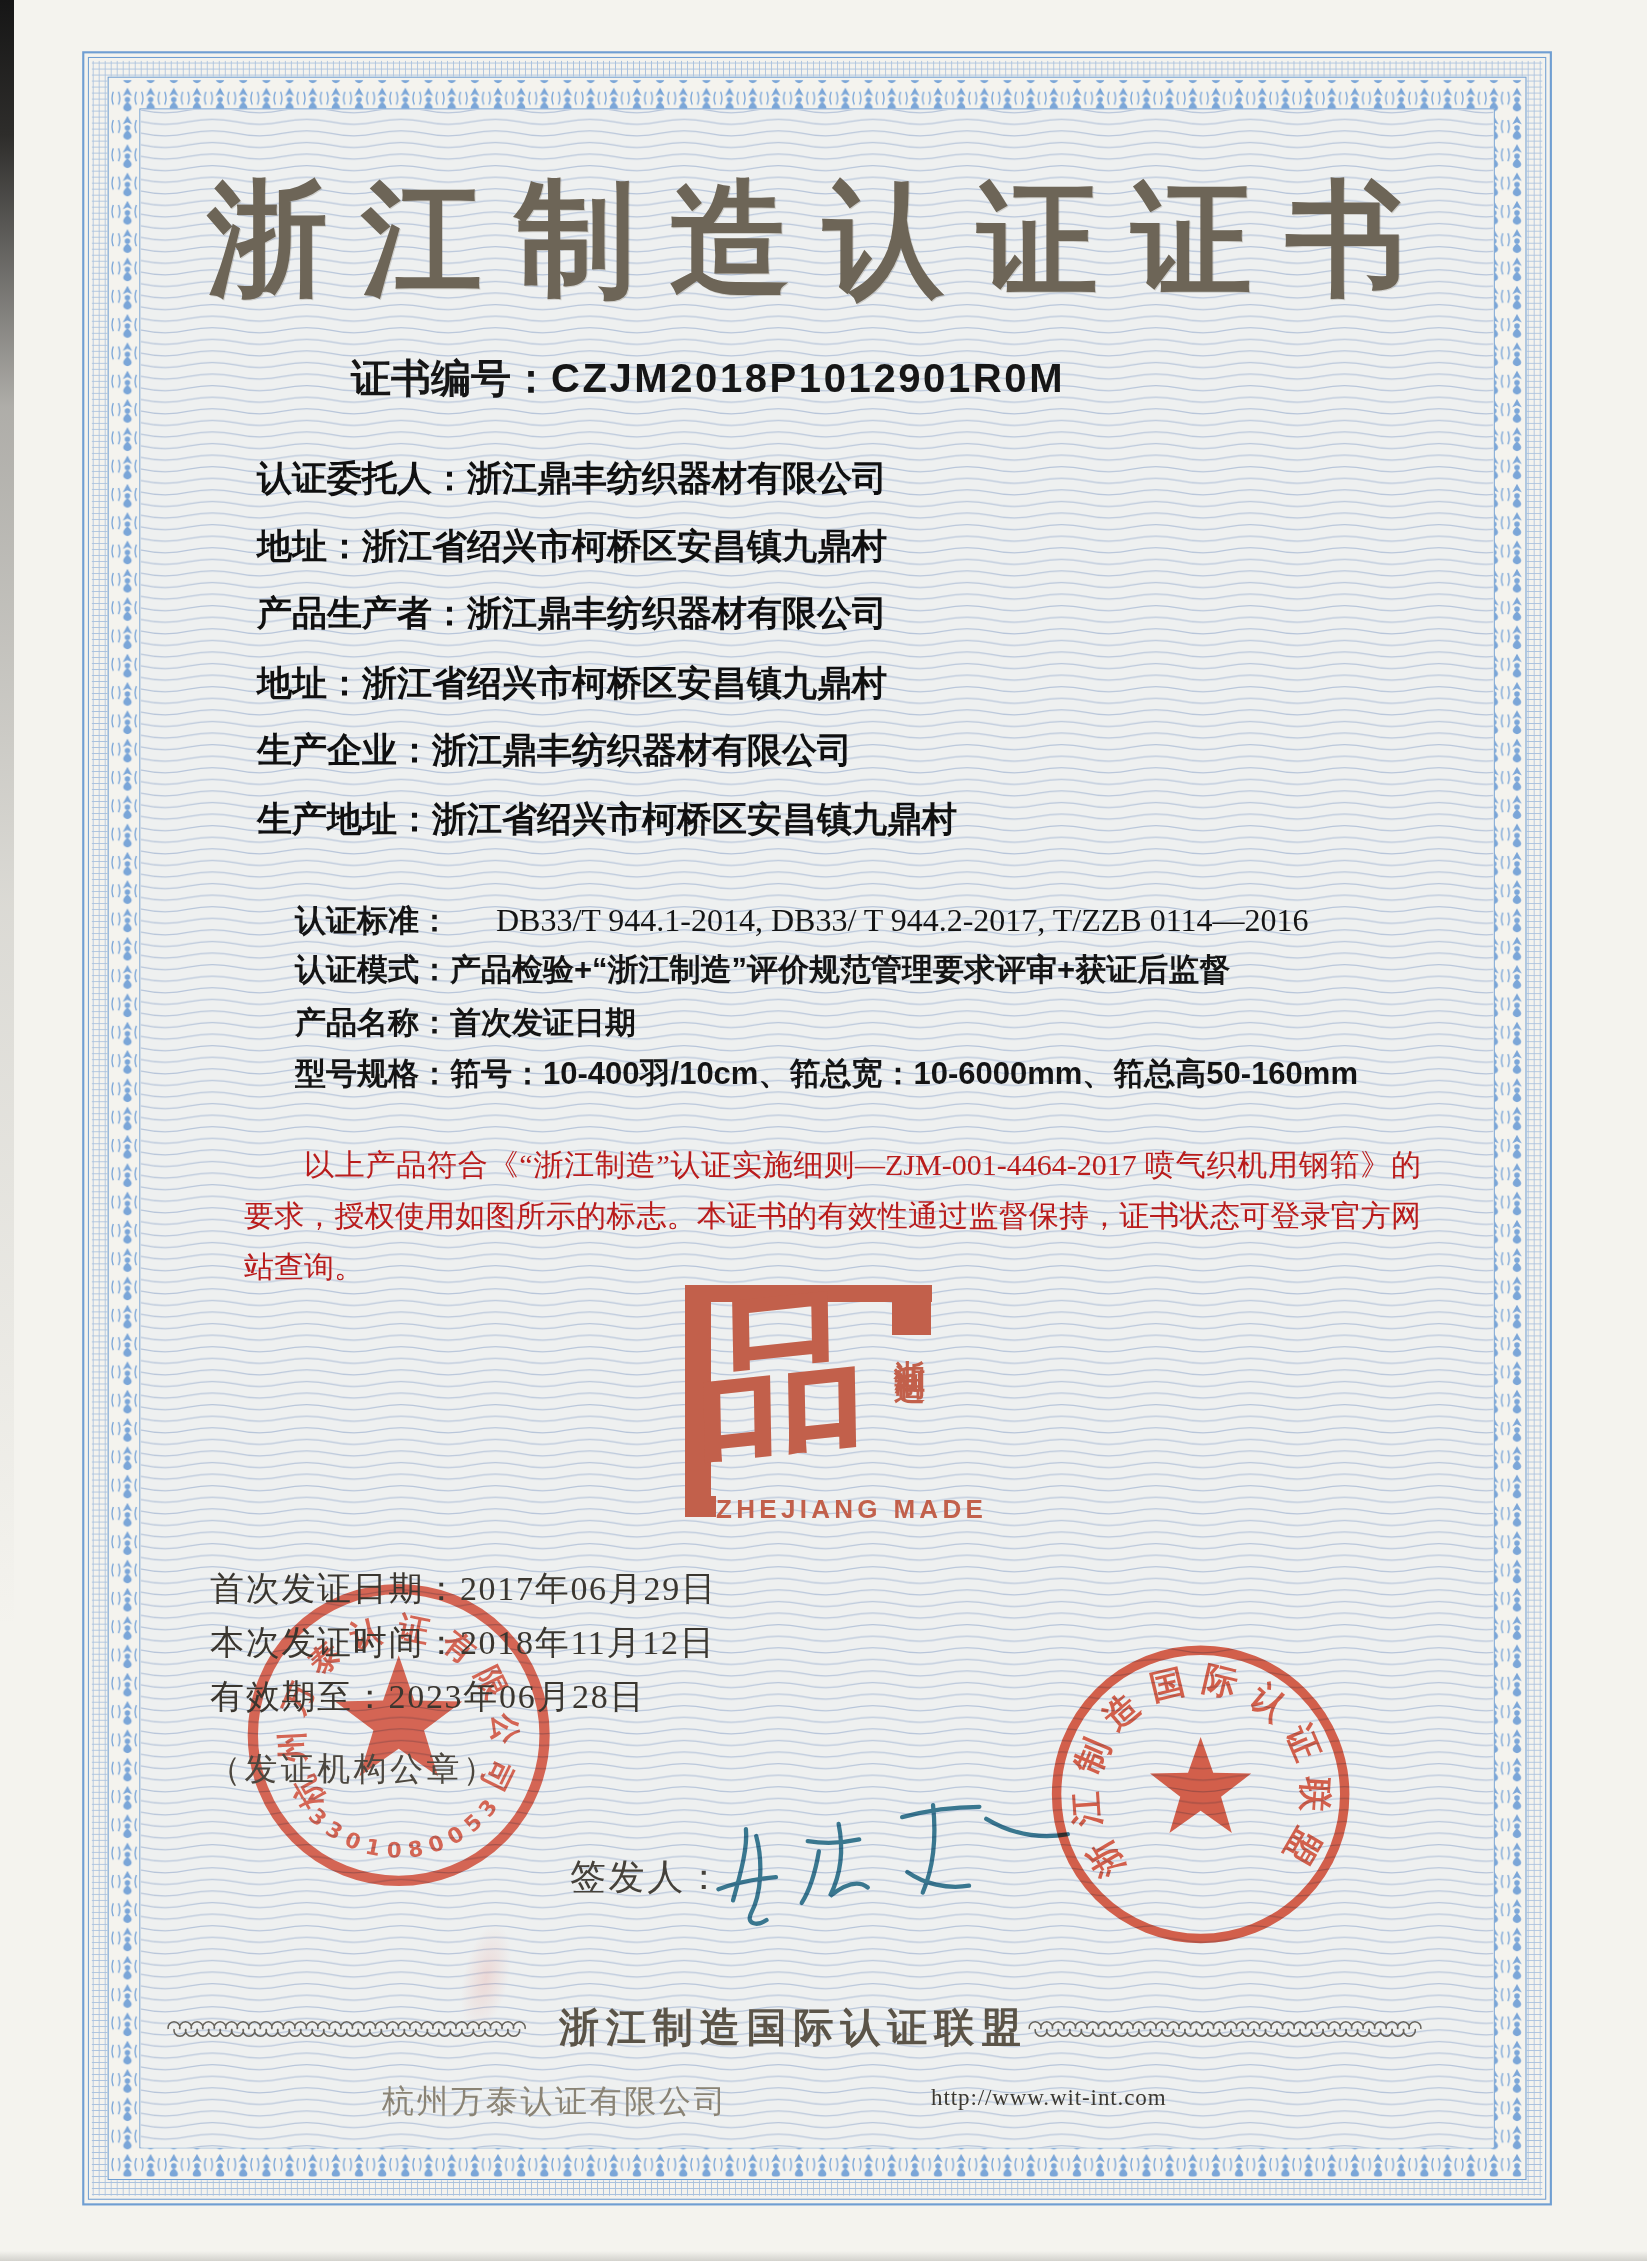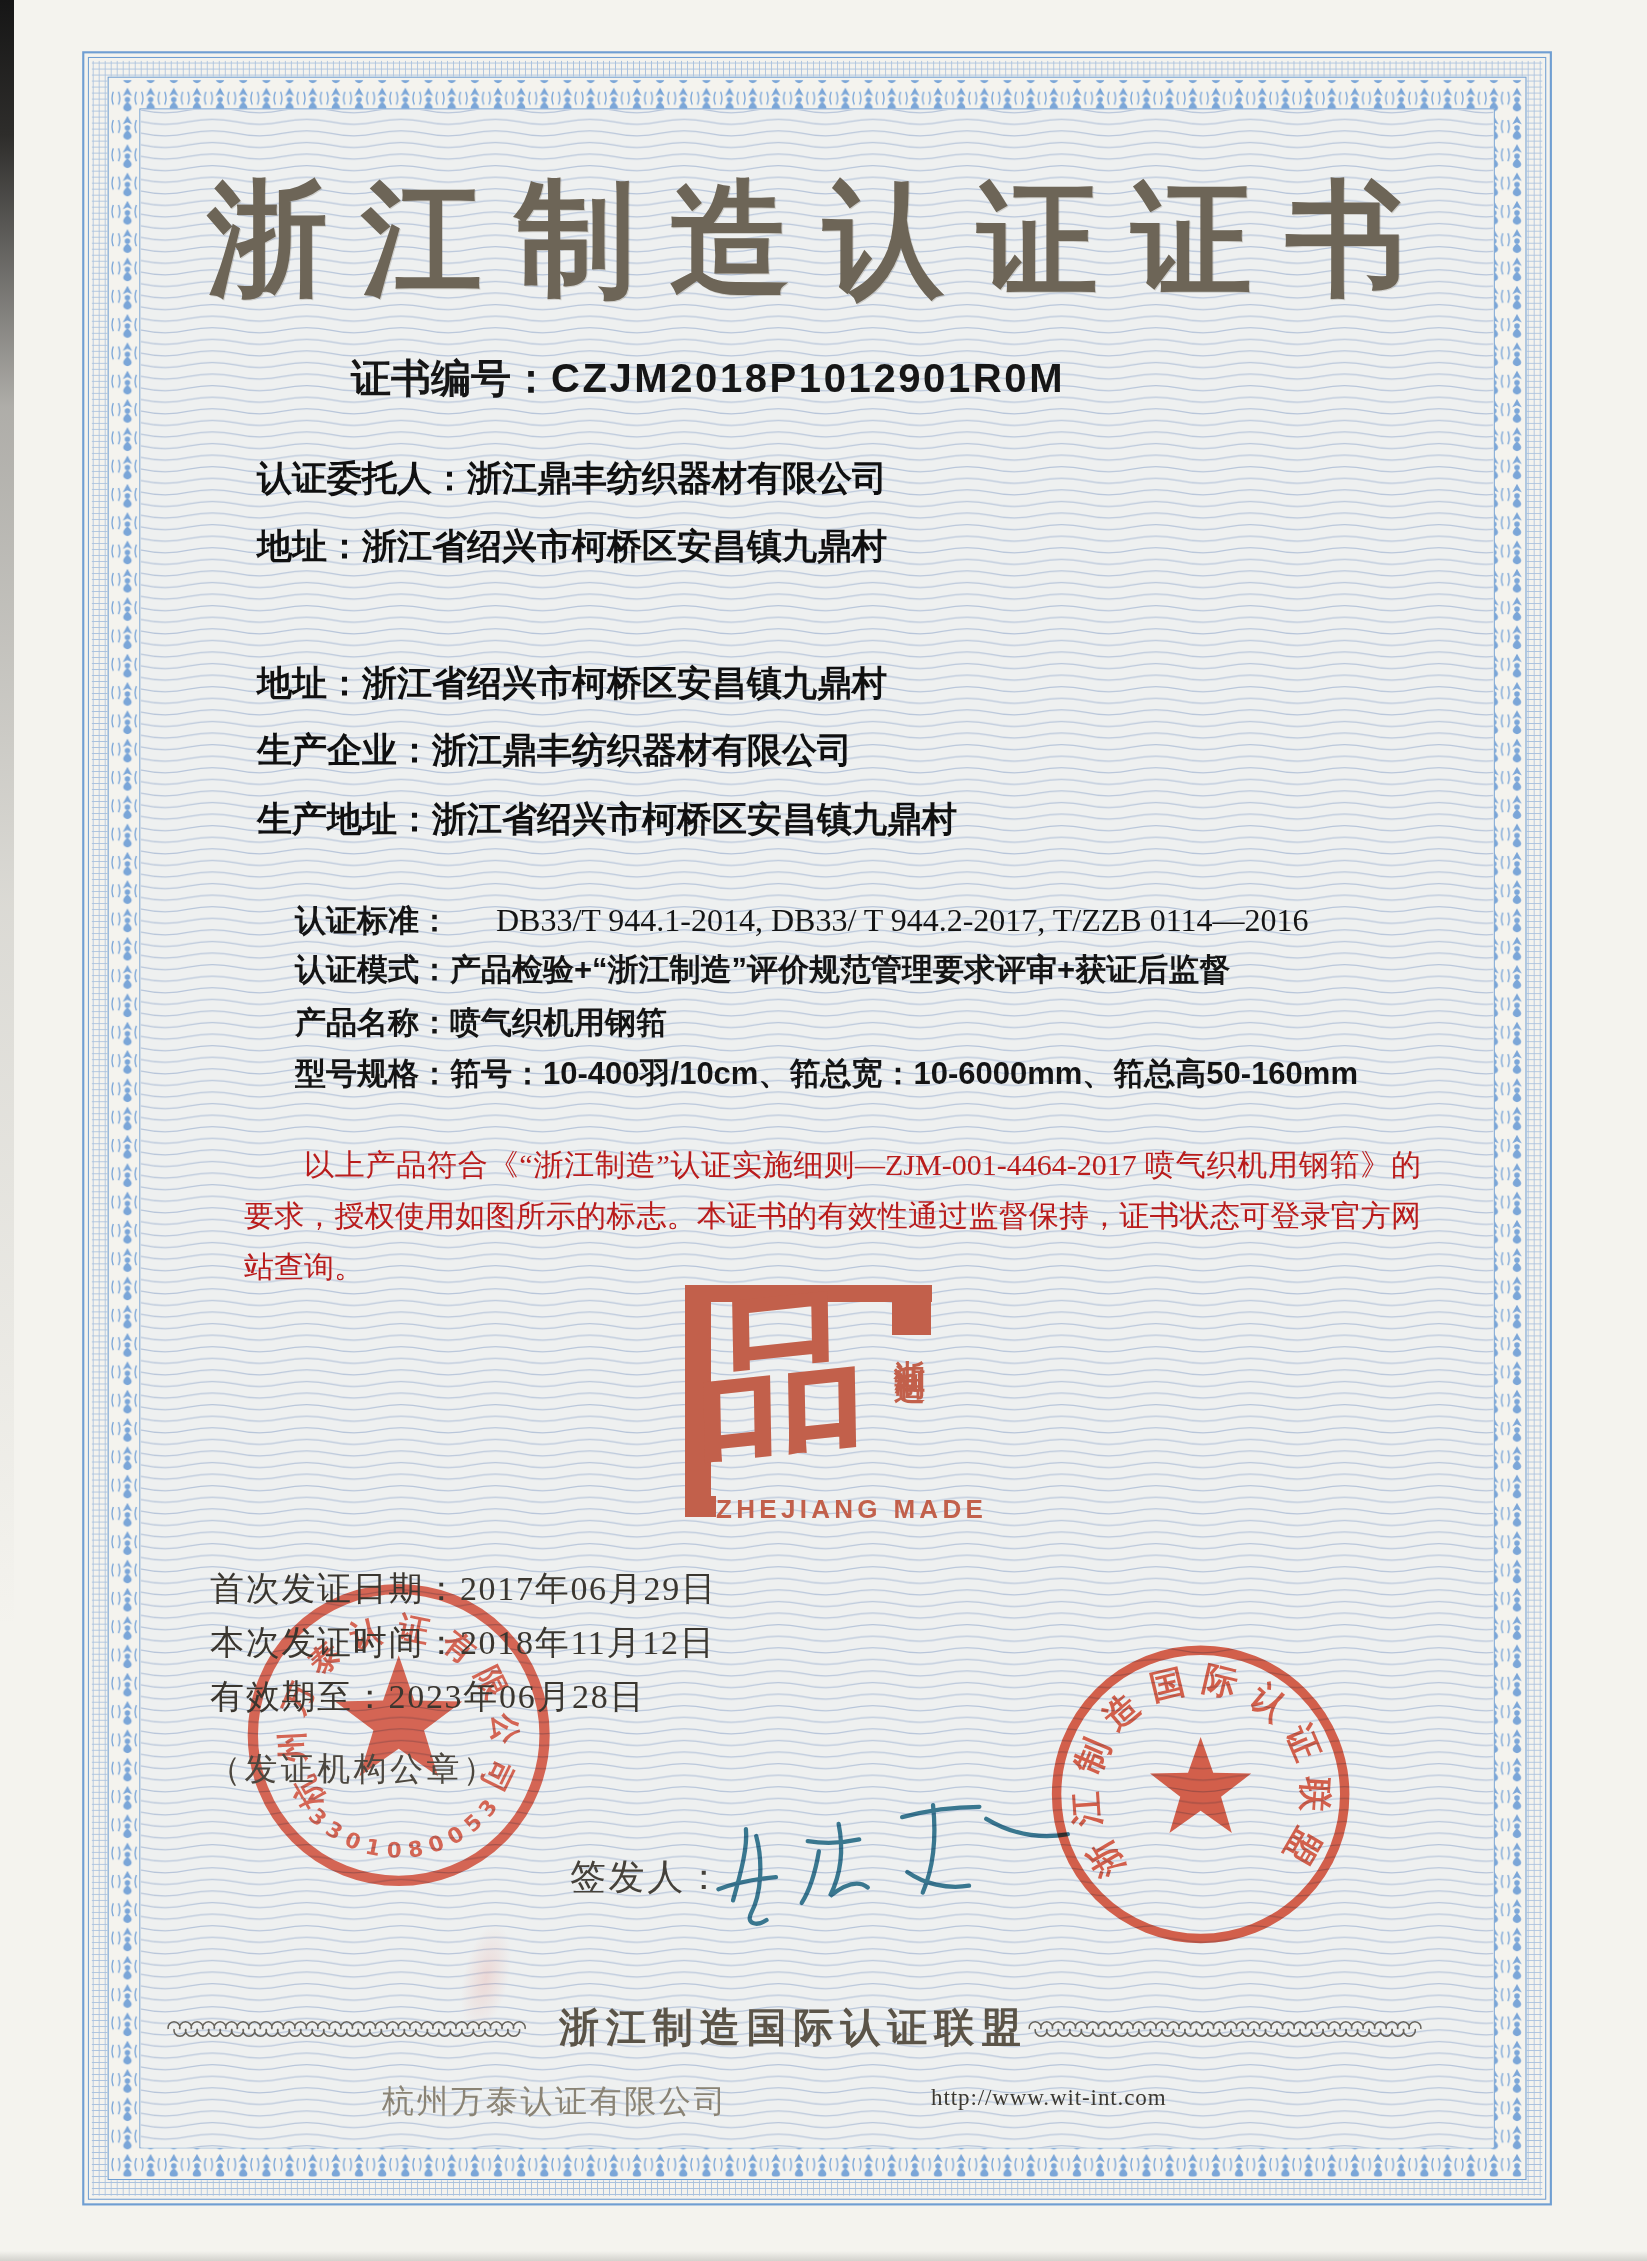--- a/index.html
+++ b/index.html
@@ -124,32 +124,33 @@
   </svg>
 
   <div class="abs line" id="title">浙江制造认证证书</div>
 
   <div class="abs line" id="certline">
     <span class="lbl">证书编号：</span><span class="val">CZJM2018P1012901R0M</span>
   </div>
 
   <div class="abs line infoline heiti" style="top:460px">认证委托人：浙江鼎丰纺织器材有限公司</div>
   <div class="abs line infoline heiti" style="top:528px">地址：浙江省绍兴市柯桥区安昌镇九鼎村</div>
+  <div class="abs line infoline heiti" style="top:595px">产品生产者：浙江鼎丰纺织器材有限公司</div>
   <div class="abs line infoline heiti" style="top:665px">地址：浙江省绍兴市柯桥区安昌镇九鼎村</div>
   <div class="abs line infoline heiti" style="top:801px">生产地址：浙江省绍兴市柯桥区安昌镇九鼎村</div>
   <div class="abs line infoline heiti" style="top:732px">生产企业：浙江鼎丰纺织器材有限公司</div>
 
   <div class="abs line specrow" style="top:904px">
     <span class="lbl">认证标准：</span><span class="song" style="font-size:32px">DB33/T 944.1-2014, DB33/ T 944.2-2017, T/ZZB 0114—2016</span>
   </div>
   <div class="abs line specrow" style="top:954px">
     <span class="lbl">认证模式：</span><span class="heiti">产品检验+“浙江制造”评价规范管理要求评审+获证后监督</span>
   </div>
   <div class="abs line specrow" style="top:1007px">
-    <span class="lbl">产品名称：</span><span class="heiti">喷气织机用钢筘</span>
+    <span class="lbl">产品名称：</span><span class="heiti">首次发证日期</span>
   </div>
   <div class="abs line specrow" style="top:1058px">
     <span class="lbl">型号规格：</span><span class="heiti">筘号：10-400羽/10cm、筘总宽：10-6000mm、筘总高50-160mm</span>
   </div>
 
   <div class="abs" id="statement">以上产品符合《“浙江制造”认证实施细则—ZJM-001-4464-2017 喷气织机用钢筘》的要求，授权使用如图所示的标志。本证书的有效性通过监督保持，证书状态可登录官方网站查询。</div>
 
   <div class="abs line datetext" style="top:1572px">首次发证日期：2017年06月29日</div>
   <div class="abs line datetext" style="top:1626px">本次发证时间：2018年11月12日</div>
   <div class="abs line datetext" style="top:1680px">有效期至：2023年06月28日</div>

